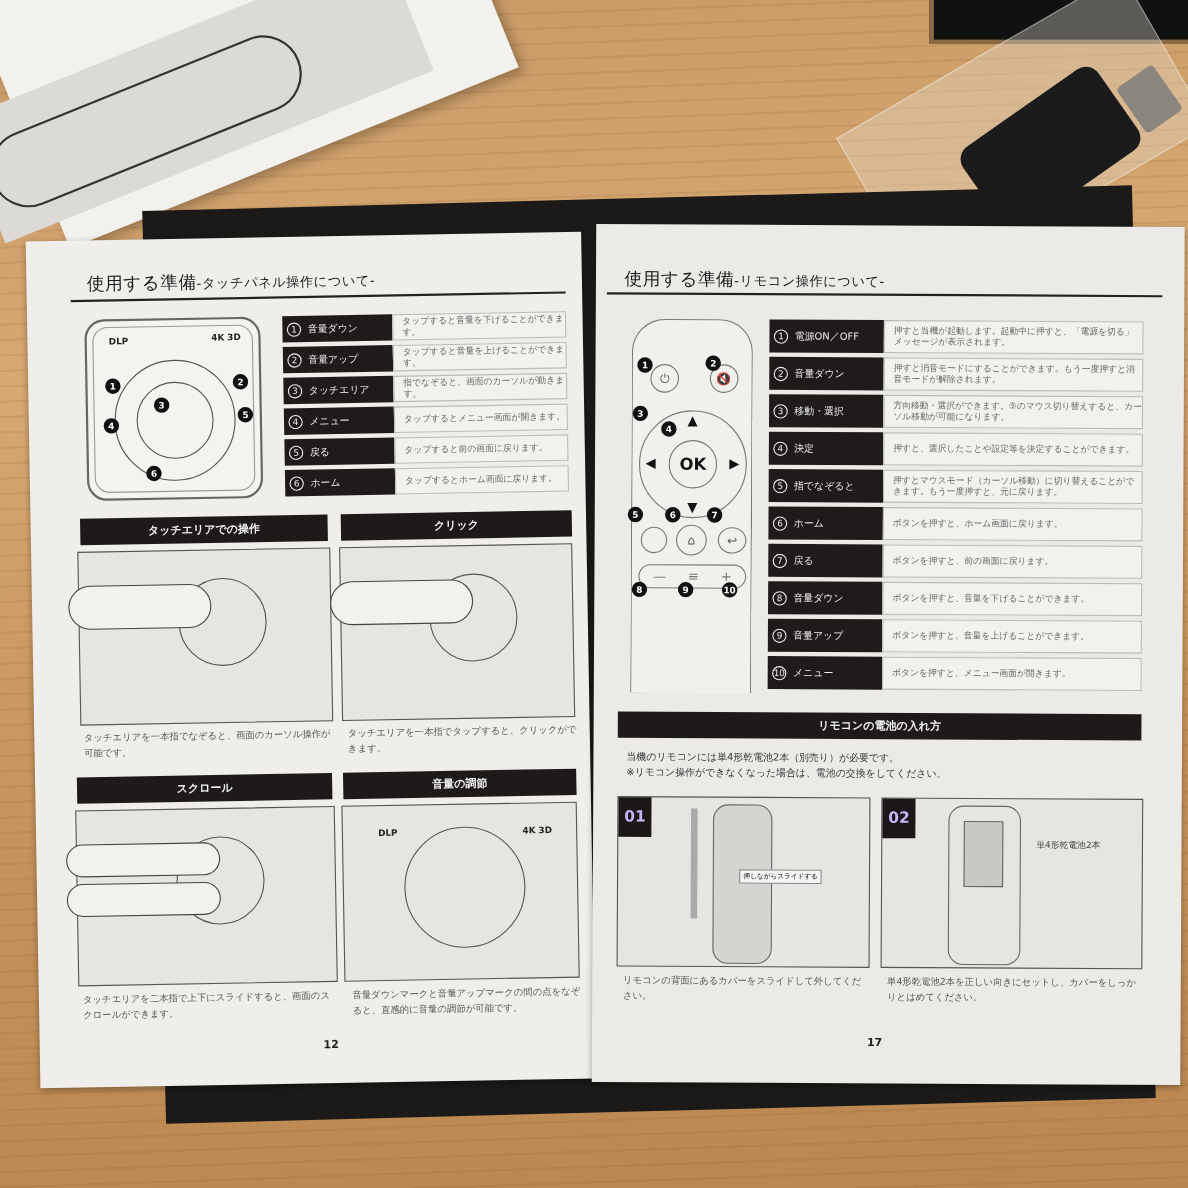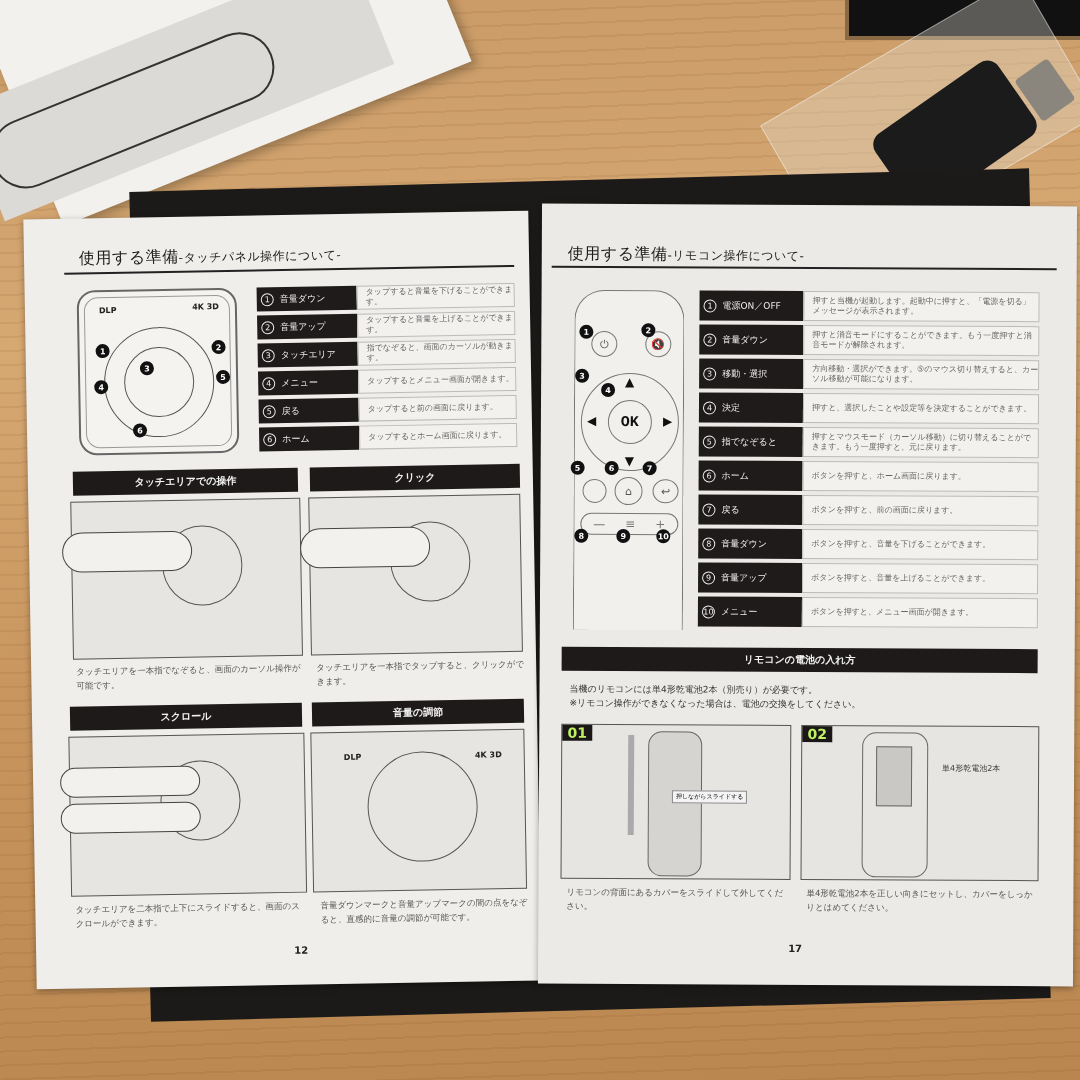--- a/index.html
+++ b/index.html
@@ -107,28 +107,28 @@
 
   
   .remote {
     position: absolute; border: 1.5px solid #777; border-radius: 30px 30px 0 0; border-bottom: none; background: #f1f0ed;
   }
   .rbtn {
     position: absolute; border: 1.5px solid #777; border-radius: 50%; display: flex; align-items: center; justify-content: center;
     font-size: 11px; color: #555;
   }
   .arrow { position: absolute; font-size: 12px; color: #111; }
-  .okbtn { font-size: 15px; font-weight: bold; color: #111; font-family: Liberation Mono, monospace; }
+  .okbtn { font-size: 15px; font-weight: bold; color: #111; }
   .volbar {
     position: absolute; border: 1.5px solid #777; border-radius: 12px; display: flex; justify-content: space-between;
     align-items: center; padding: 0 12px; font-size: 12px; color: #777;
   }
 
   .step-num {
-    position: absolute; left: 0; top: 0; width: 30px; height: 16px; background: #1a1716; color: #bef264;
+    position: absolute; left: 0; top: 0; width: 30px; height: 36px; background: #1a1716; color: #c4b5fd;
     font-size: 14px; font-weight: bold; display: flex; align-items: center; justify-content: center;
   }
   .battery-text { position: absolute; font-size: 9px; color: #333; line-height: 1.6; }
   .hand { position: absolute; background: #f2f1ee; border: 1.5px solid #444; border-radius: 20px; }
 </style>
 </head>
 <body>
 
 <div class="wood-grain"></div>
 <div class="topbox"></div>

